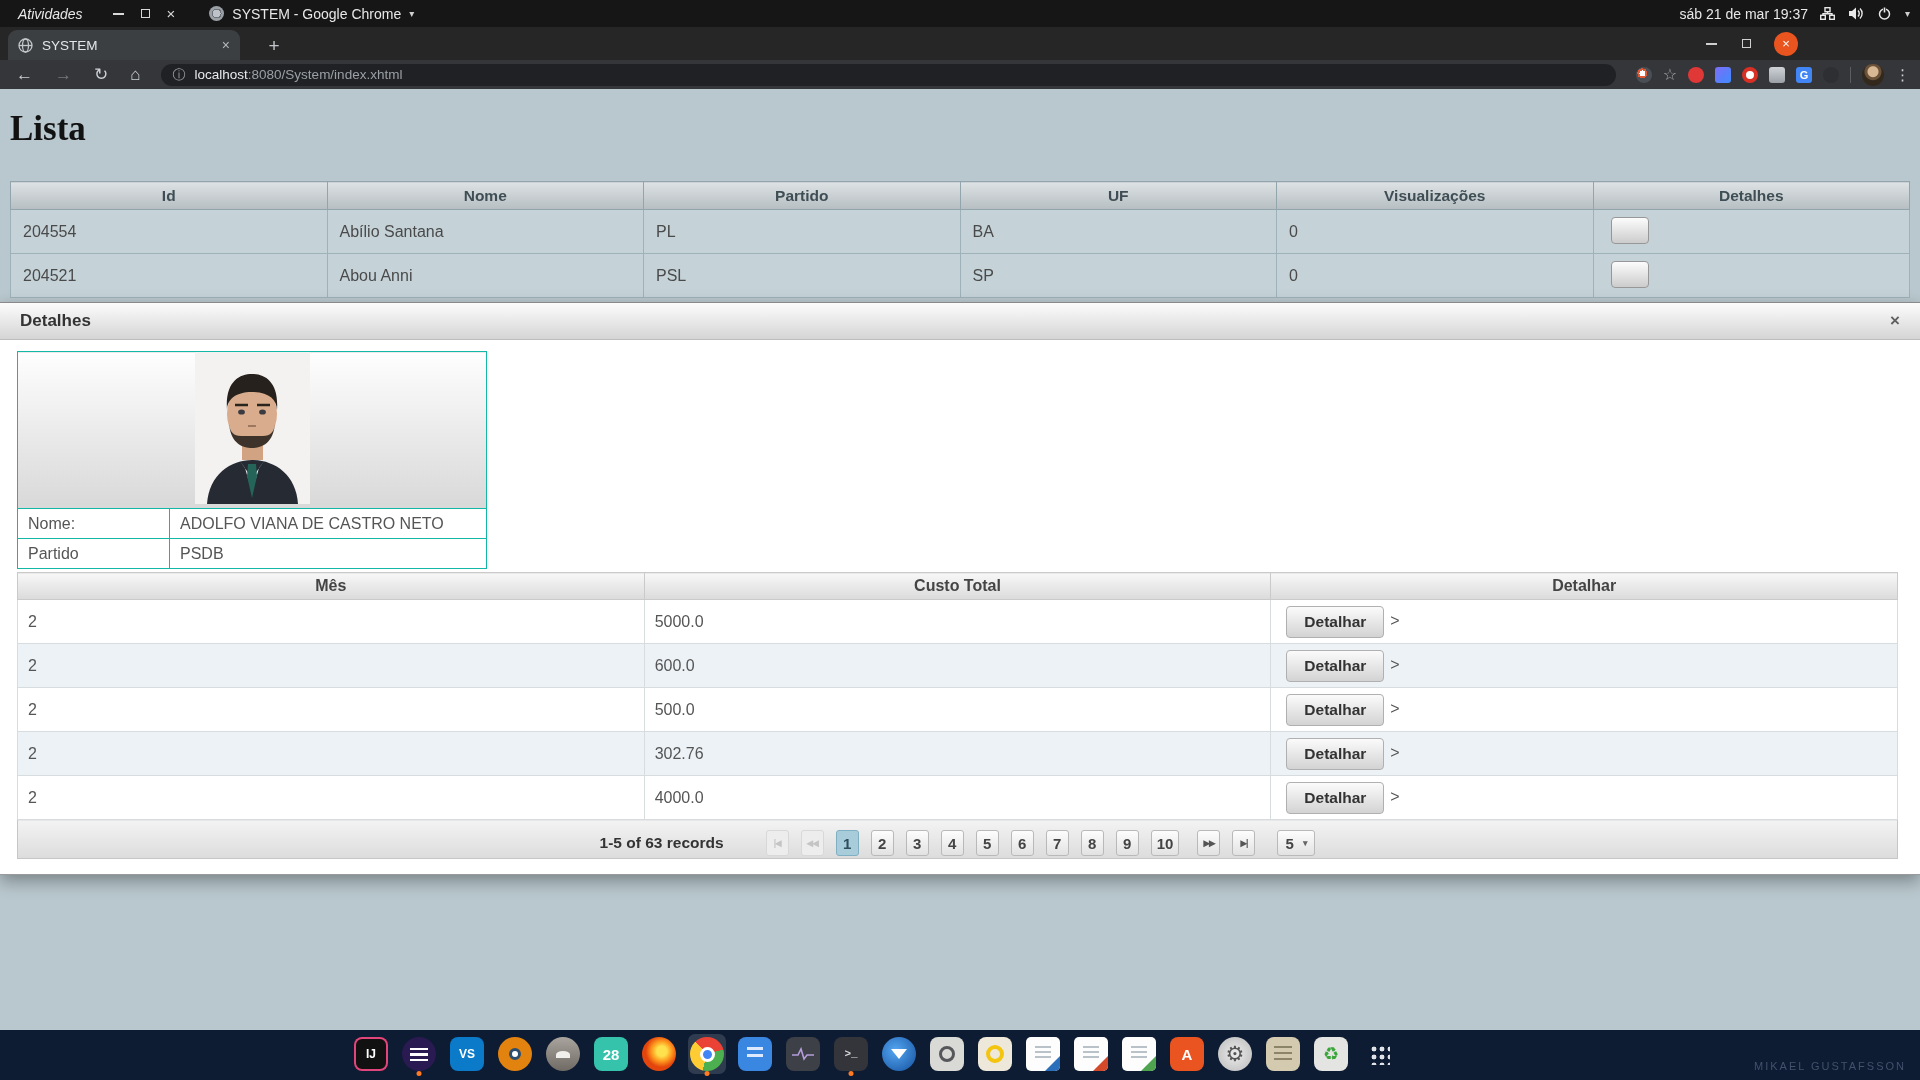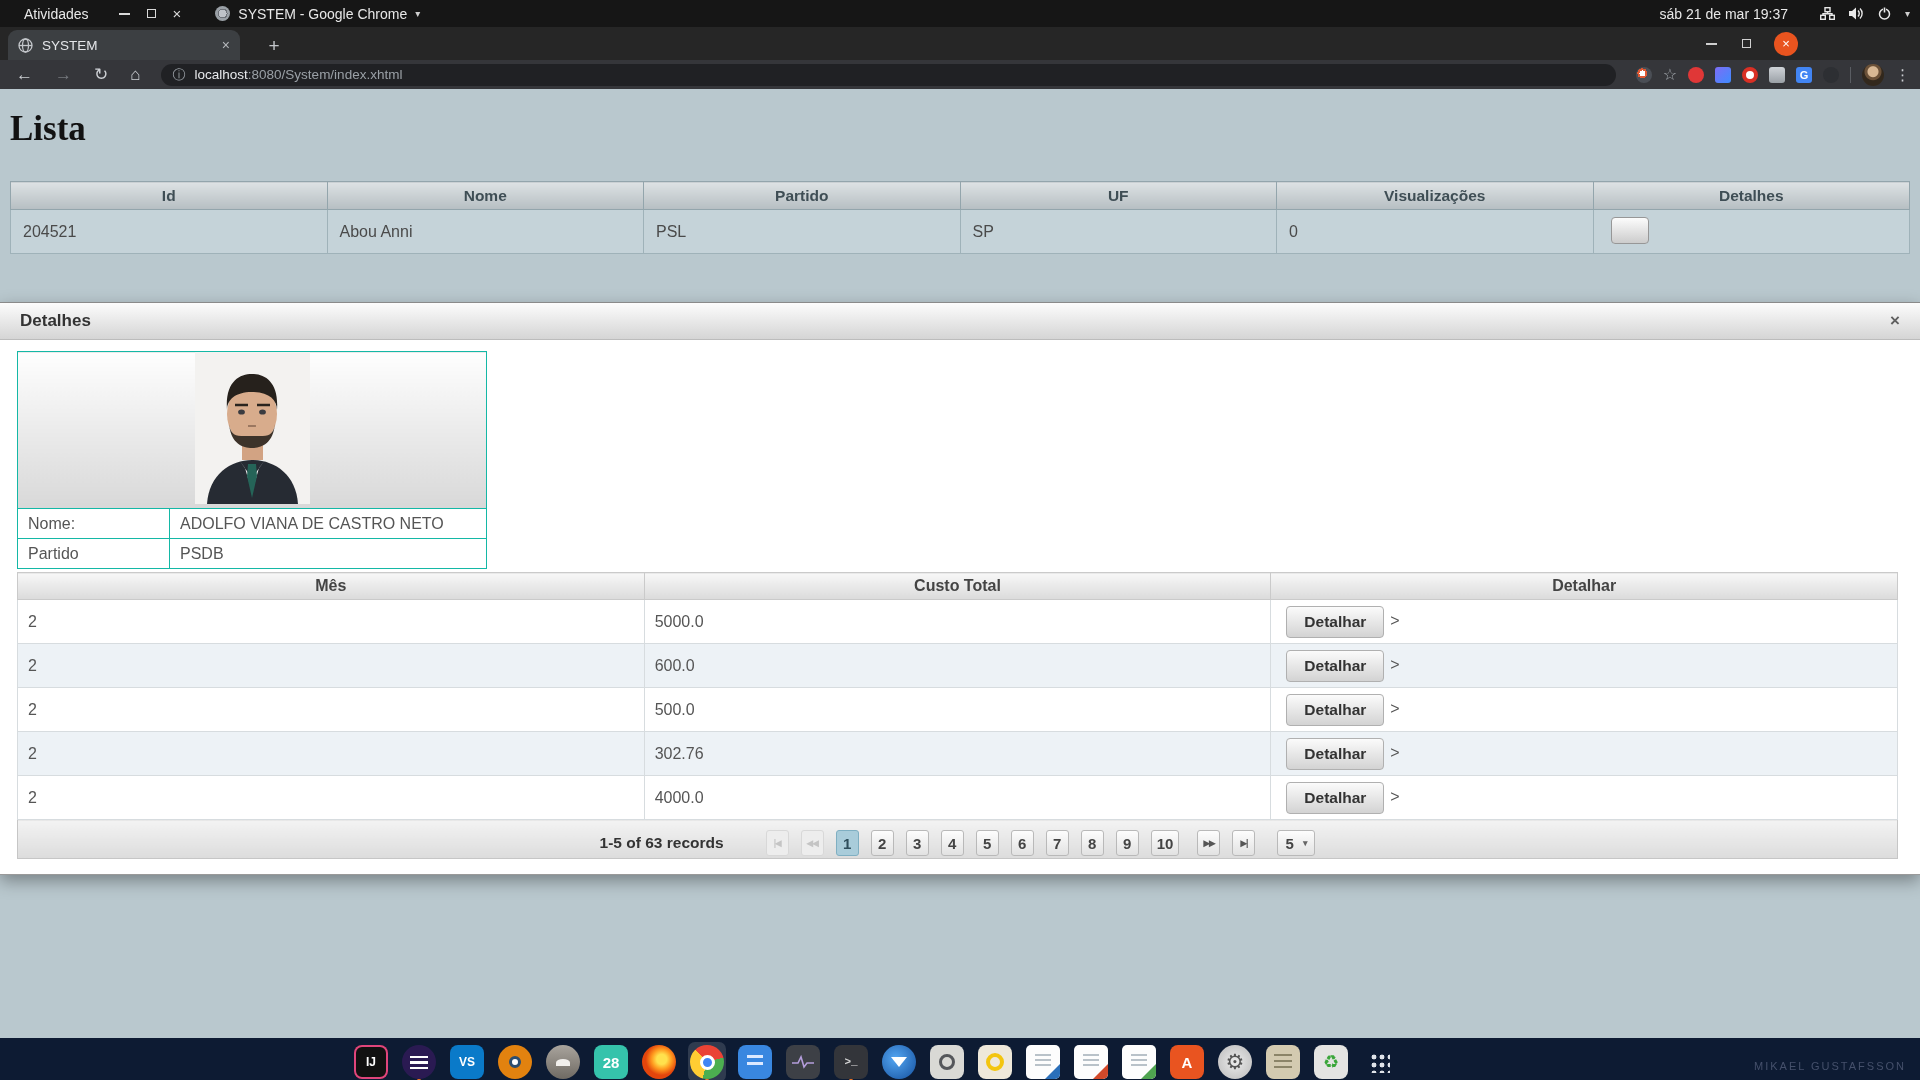--- a/index.html
+++ b/index.html
@@ -7,30 +7,30 @@
   body {
     font-family: "Liberation Sans", sans-serif;
     background: var(--page-bg, #b9c8ce);
     position: relative; overflow: hidden;
     -webkit-font-smoothing: antialiased;
   }
 
   
   .topbar { position:absolute; top:0; left:0; width:100%; height:27px; background:#161616;
     color:#e8e8e8; display:flex; align-items:center; font-size:14px; z-index:50; }
-  .topbar .activities { margin-left:24px; }
+  .topbar .activities { margin-left:18px;font-style:italic; }
   .win-ctl { display:flex; gap:17px; margin-left:30px; align-items:center; }
   .wc-min { width:11px; height:2px; background:#d9d9d9; }
   .wc-max { width:9px; height:9px; border:1.5px solid #d9d9d9; }
   .wc-close { color:#d9d9d9; font-size:15px; line-height:1; }
   .apptitle { display:flex; align-items:center; gap:8px; margin-left:34px; }
   .chrome-mini { width:15px; height:15px; border-radius:50%;
      background: radial-gradient(circle at center, #bfc3c9 0 4px, #6d7178 4px 5px, #9aa0a6 5px); }
   .caret { font-size:10px; color:#cfcfcf; }
-  .topbar-right { margin-left:auto; display:flex; align-items:center; gap:32px; margin-right:10px; }
+  .topbar-right { margin-left:auto; display:flex; align-items:center; gap:12px; margin-right:10px; }
   .sysicons { display:flex; align-items:center; gap:14px; }
   .sysicons svg { display:block; }
 
   
   .tabstrip { position:absolute; top:27px; left:0; width:100%; height:33px; background:#262626; z-index:49; }
   .tab { position:absolute; left:8px; bottom:0; width:232px; height:30px; background:#3c3f42;
     border-radius:9px 9px 0 0; display:flex; align-items:center; padding:0 10px; gap:9px;
     color:#e4e6e9; font-size:13.5px; }
   .tab-close { margin-left:auto; color:#b6b9bd; font-size:14px; }
   .newtab { position:absolute; left:262px; top:7px; width:24px; height:24px; color:#c2c5c9;
@@ -106,21 +106,21 @@
   .pg-btn { min-width:23px; height:26px; padding:0 5px; border:1px solid #b9b9b9; border-radius:3px;
     background:linear-gradient(#fdfdfd,#e2e2e2); font-size:15px; font-weight:bold; color:#444;
     display:flex; align-items:center; justify-content:center; }
   .pg-btn.navg { font-size:8.5px; color:#555; letter-spacing:-1px; }
   .pg-btn.disabled { color:#c4c4c4; background:#ededed; border-color:#d8d8d8; }
   .pg-btn.active { background:var(--active-page,#a9ccda); border-color:#7fafc2; color:#2e4e5c; }
   .pg-size { width:38px; justify-content:space-between; padding:0 7px; margin-left:10px; }
   .pg-size .caret { color:#666; font-size:9px; }
 
   
-  .dock { position:absolute; bottom:0; left:0; width:100%; height:42px; background:var(--dock-bg,#0d1b33); z-index:60; }
+  .dock { position:absolute; bottom:0; left:0; width:100%; height:50px; background:var(--dock-bg,#0d1b33); z-index:60; }
   .dock-icons { position:absolute; left:352px; top:4px; display:flex; gap:10px; }
   .dk { width:38px; height:40px; position:relative; display:flex; align-items:center; justify-content:center; }
   .dk .ic { width:34px; height:34px; display:flex; align-items:center; justify-content:center;
     font-weight:bold; color:#fff; }
   .rsq { border-radius:8px; } .circ { border-radius:50%; }
   .run-dot { position:absolute; bottom:-2px; left:50%; transform:translateX(-50%);
     width:5px; height:5px; border-radius:50%; background:#ff7a21; }
   .dk.hl { background:rgba(255,255,255,.14); border-radius:7px; }
   .ecl-lines { width:18px; height:13px;
     background:repeating-linear-gradient(#fff 0 2.5px, transparent 2.5px 5.5px); }
@@ -239,20 +239,28 @@
         <th>Id</th>
         <th>Nome</th>
         <th>Partido</th>
         <th>UF</th>
         <th>Visualizações</th>
         <th>Detalhes</th>
       </tr>
     </thead>
     <tbody>
       <tr>
+        <td>204554</td>
+        <td>Abílio Santana</td>
+        <td>PL</td>
+        <td>BA</td>
+        <td>0</td>
+        <td><button class="mini-btn"></button></td>
+      </tr>
+      <tr>
         <td>204521</td>
         <td>Abou Anni</td>
         <td>PSL</td>
         <td>SP</td>
         <td>0</td>
         <td><button class="mini-btn"></button></td>
       </tr>
     </tbody>
   </table>
 </div>

